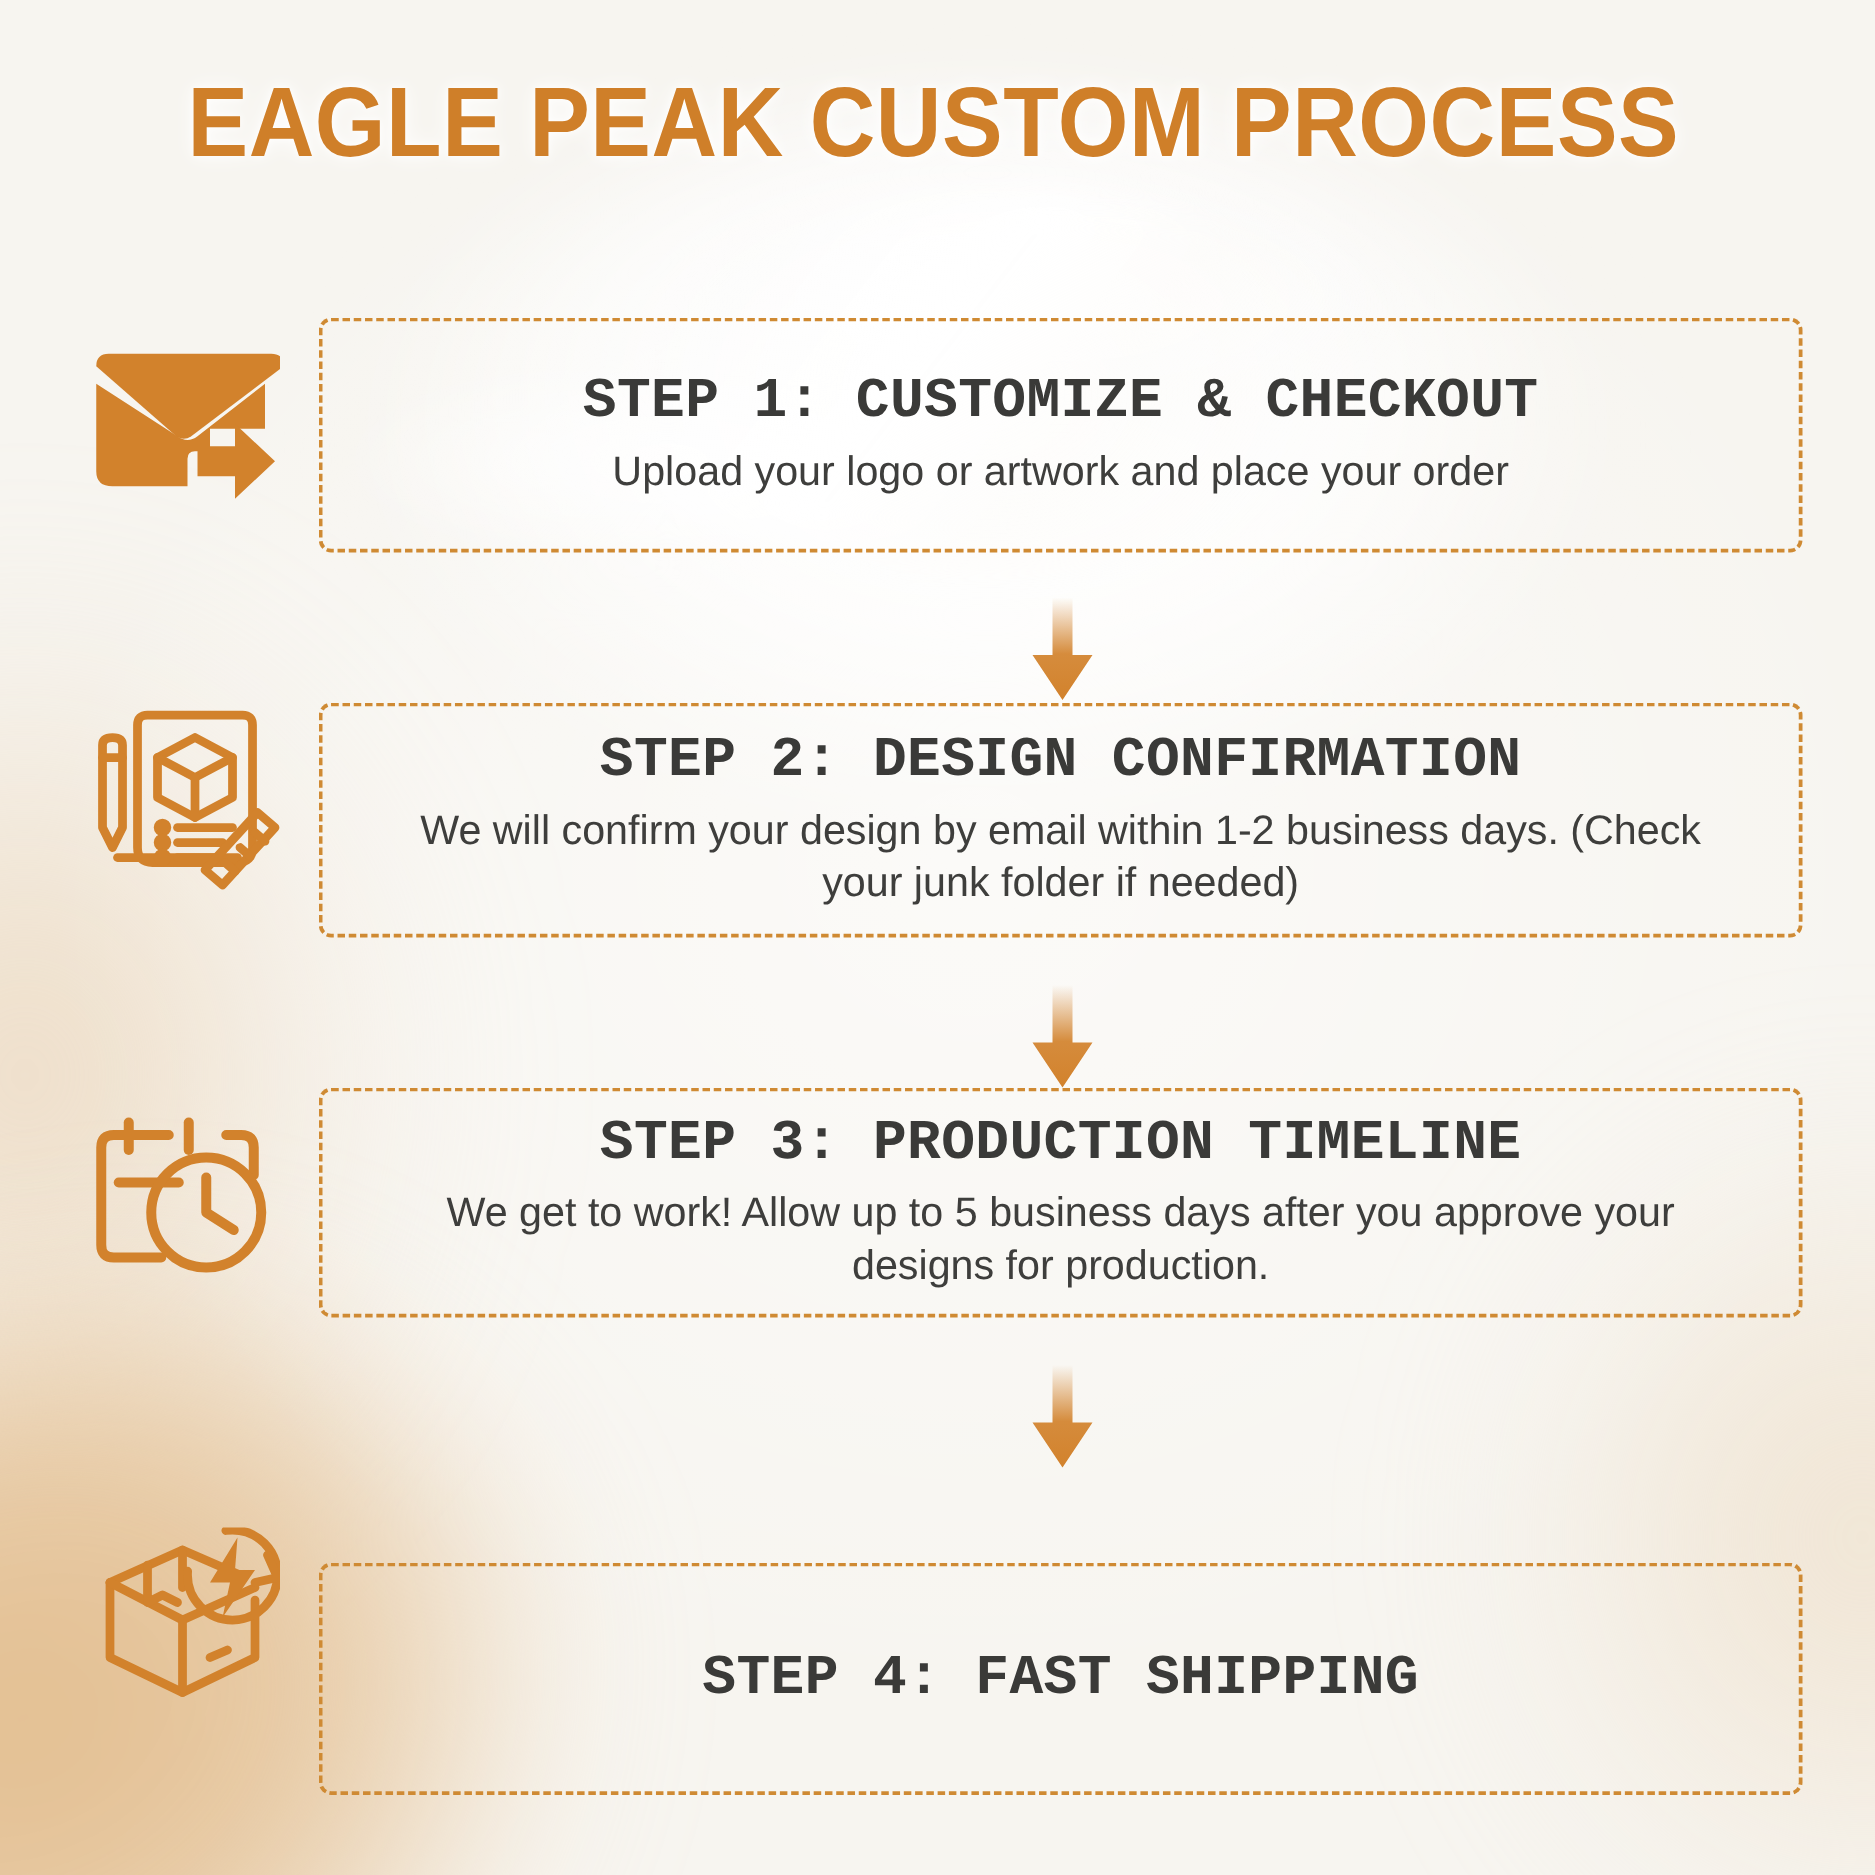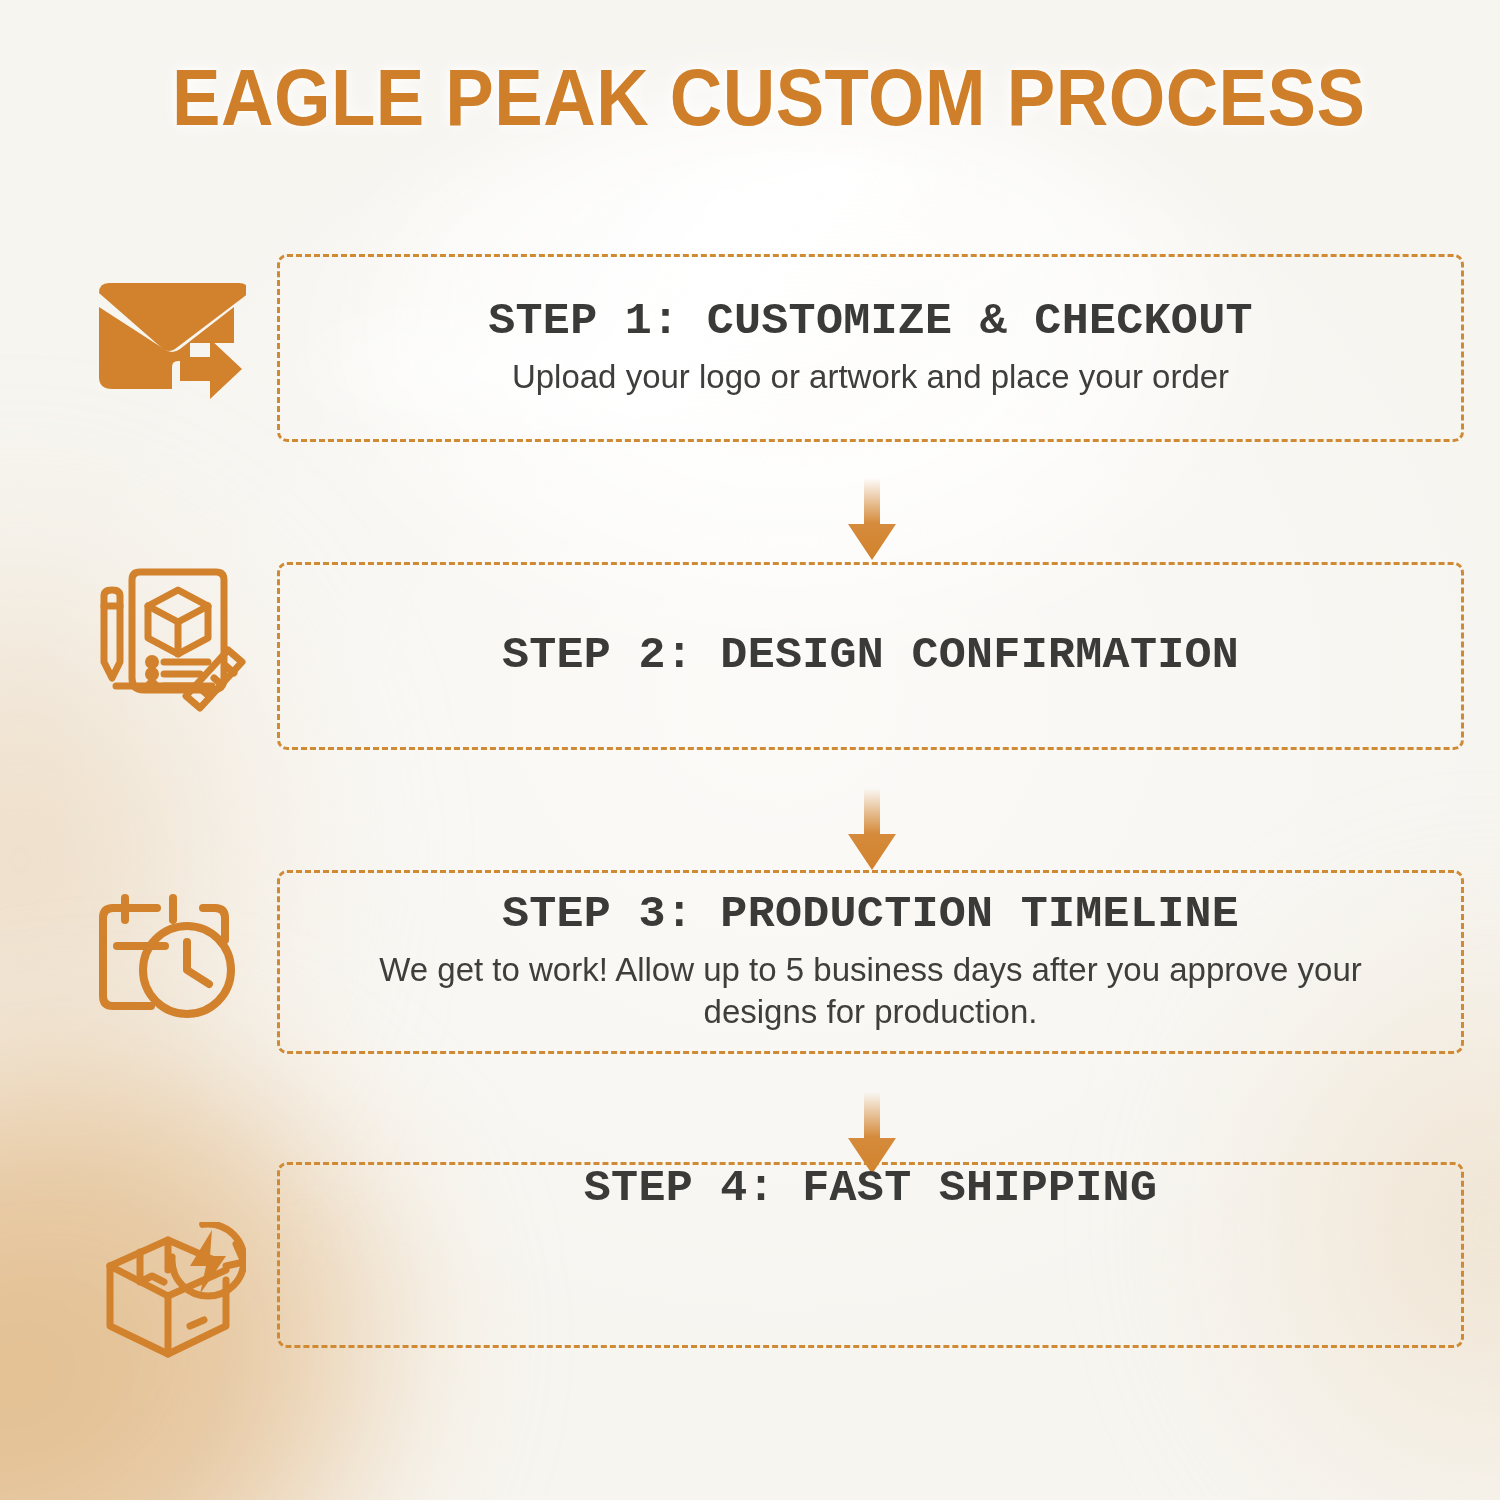--- a/index.html
+++ b/index.html
@@ -44,21 +44,21 @@
     position:absolute;left:430px;top:150px;width:700px;height:300px;
     border-radius:50% 50% 42% 58% / 60% 48% 52% 40%;
     background:linear-gradient(128deg, rgba(255,255,255,0) 18%, rgba(255,255,255,0.85) 46%, rgba(250,247,241,0.25) 62%, rgba(255,255,255,0) 82%);
     filter:blur(14px);
   }
   .vignette{
     position:absolute;inset:0;
     background:radial-gradient(ellipse 1100px 1000px at 52% 46%, rgba(255,255,255,0.55) 0%, rgba(255,255,255,0) 68%);
   }
 
-  #page{position:absolute;inset:0;z-index:2;margin-left:22px;}
+  #page{position:absolute;inset:0;z-index:2;}
 
   
   .title{
     position:absolute;left:150px;top:52px;
     font-family:"Liberation Sans Narrow","Liberation Sans",sans-serif;
     font-weight:bold;
     font-size:79px;
     letter-spacing:0.5px;
     color:#cf7f29;
     transform:scaleX(0.92);
@@ -171,20 +171,21 @@
           <path d="M74 120 L104 120"></path>
           <path d="M104 138 L146 92 L160 104 L118 150 Z" transform="translate(-8,-8) rotate(0)"></path>
           <path d="M112 124 L120 131"></path>
           <path d="M124 112 L132 119"></path>
           <path d="M136 100 L144 107"></path>
         </g>
       </svg>
     </div>
     <div class="box" style="top:562px;height:188px;">
       <h2>STEP 2: DESIGN CONFIRMATION</h2>
+      <p>We will confirm your design by email within 1-2 business days. (Check your junk folder if needed)</p>
     </div>
   </div>
 
   <div class="arrow" style="top:788px;height:84px;">
     <svg width="56" height="84" viewBox="0 0 56 84">
       <defs>
         <linearGradient id="ag2" x1="0" y1="0" x2="0" y2="1">
           <stop offset="0%" stop-color="#d2822c" stop-opacity="0"></stop>
           <stop offset="55%" stop-color="#d2822c" stop-opacity="0.92"></stop>
           <stop offset="100%" stop-color="#d2822c" stop-opacity="1"></stop>
@@ -237,18 +238,18 @@
           <path d="M16 44 L74 74 L132 48"></path>
           <path d="M74 74 L74 132"></path>
           <path d="M46 30 L46 60 L58 54 L70 60"></path>
           <path d="M96 104 L110 98"></path>
           <circle cx="114" cy="38" r="36" stroke-dasharray="150 48" stroke-dashoffset="34"></circle>
           <path d="M142 22 L150 40 L132 44" fill="none"></path>
         </g>
         <path d="M118 8 L96 44 L112 44 L106 72 L132 34 L116 34 Z" fill="#d2822c"></path>
       </svg>
     </div>
-    <div class="box" style="top:1162px;height:186px;justify-content:space-between;">
+    <div class="box" style="top:1250px;height:186px;">
       <h2>STEP 4: FAST SHIPPING</h2>
     </div>
   </div>
 
 </div>
 
 </body></html>

